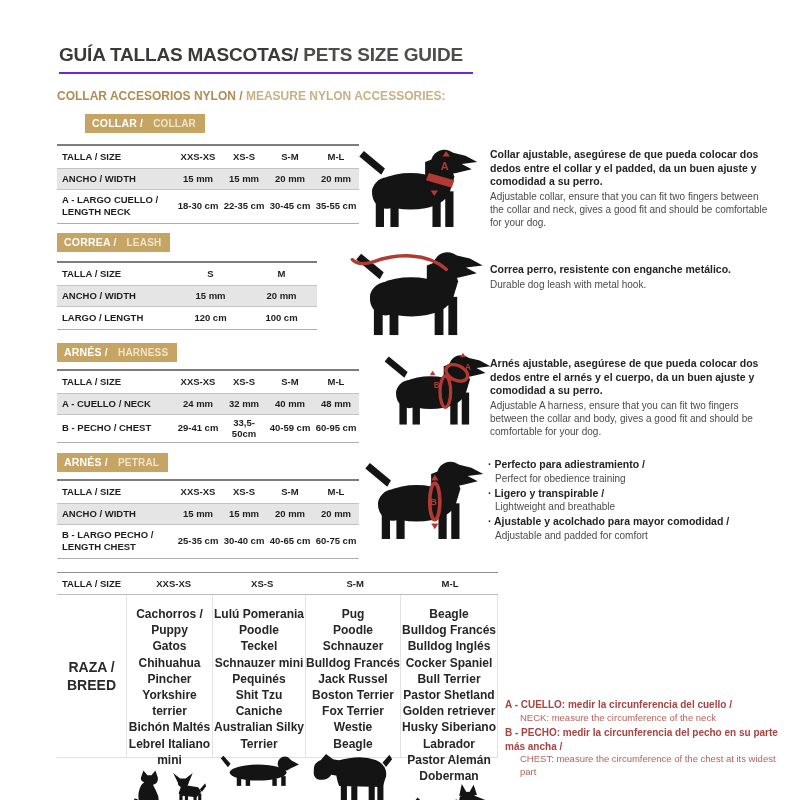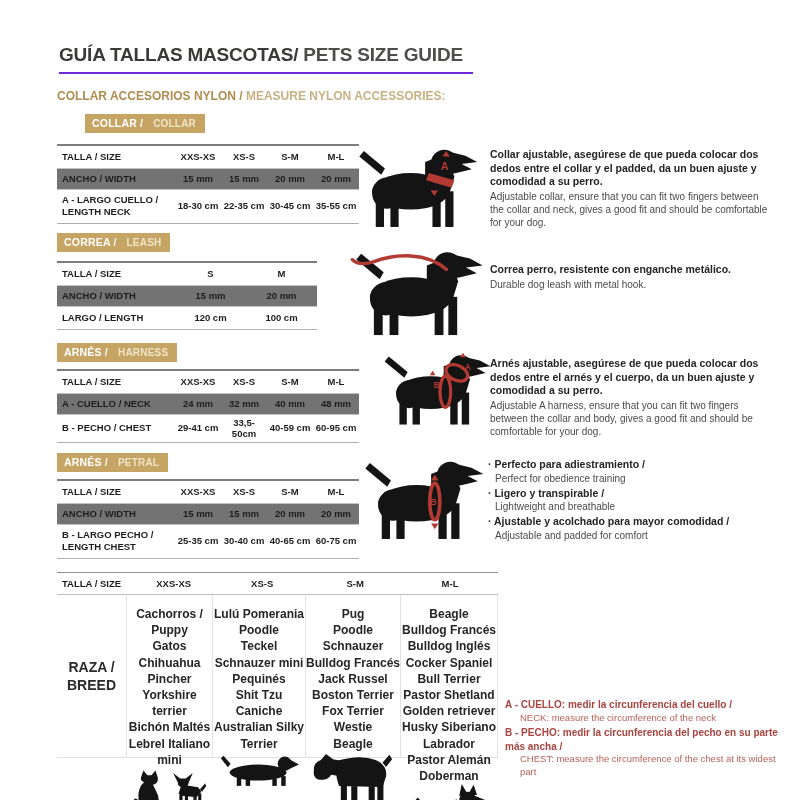--- a/index.html
+++ b/index.html
@@ -21,21 +21,21 @@
   
   .size-table{position:absolute;border-collapse:collapse;table-layout:fixed;
               border-top:2px solid #7d7d7d;border-bottom:1px solid #aeaeae;}
   .size-table tr{border-top:1px solid #c3c3c3;}
   .size-table tr.head{border-top:none;}
   .size-table th,.size-table td{font-size:9.5px;font-weight:700;color:#1d1d1d;text-align:center;padding:2px 1px;line-height:1.25;}
   .size-table .lbl{text-align:left;padding-left:5px;width:112px;}
   .t5 th:not(.lbl),.t5 td:not(.lbl){width:44px;}
   .t3 th:not(.lbl),.t3 td:not(.lbl){width:69px;}
   .size-table tr.head{height:23px;}
-  .size-table tr.shade{height:21px;background:#737373;}
+  .size-table tr.shade{height:21px;background:#e5e5e5;}
   .size-table tr.r2{height:23px;}
   .size-table tr.r2big{height:34px;}
 
   
   .desc{position:absolute;width:280px;}
   .d-es{font-size:10.5px;font-weight:800;color:#242424;line-height:1.3;}
   .d-en{font-size:10px;font-weight:400;color:#4b4b4b;line-height:1.32;margin-top:1px;}
 
   .bullets{position:absolute;left:488px;top:458px;width:282px;}
   .b-item{margin-bottom:2px;}

